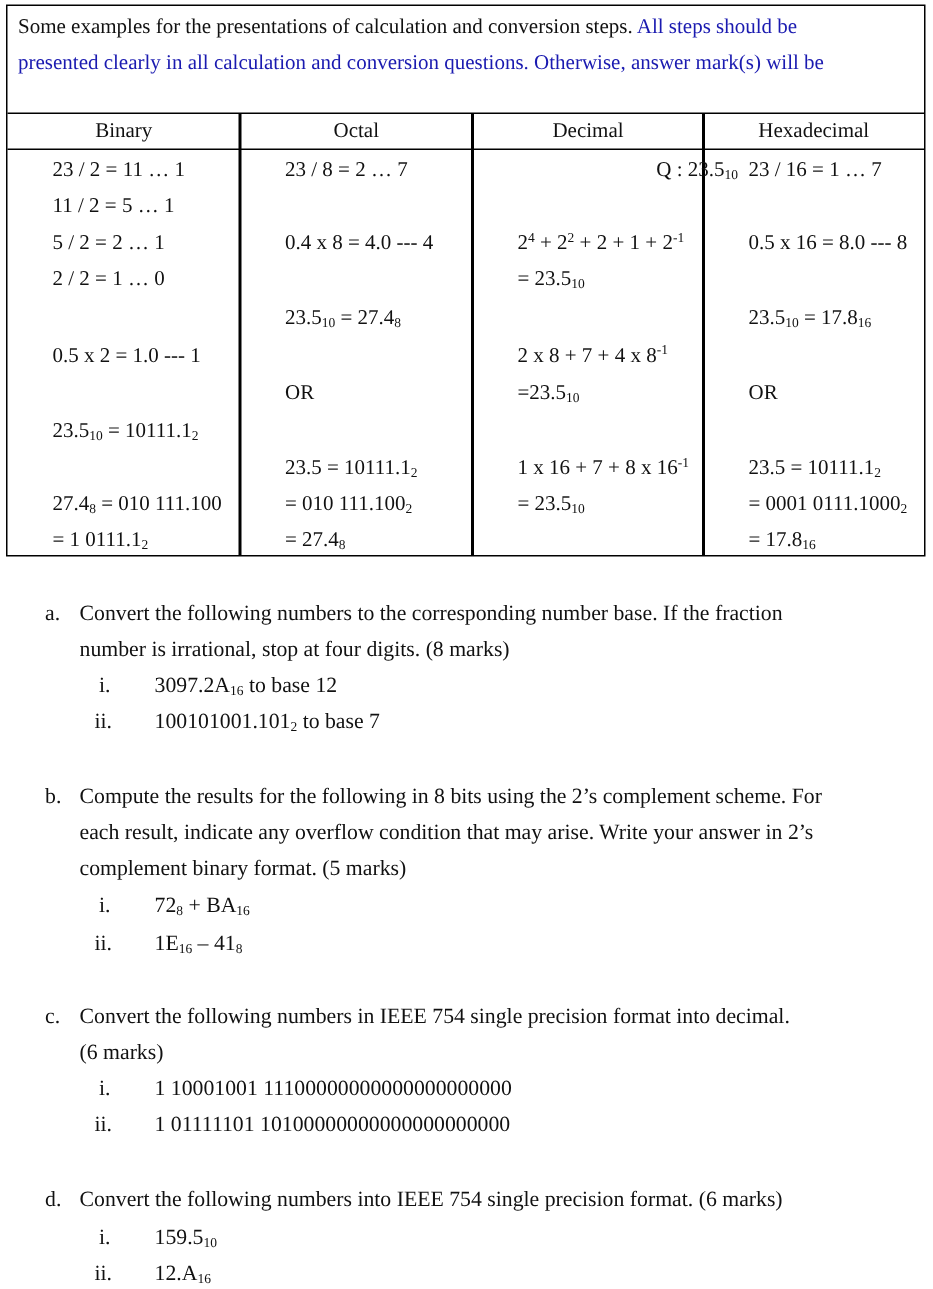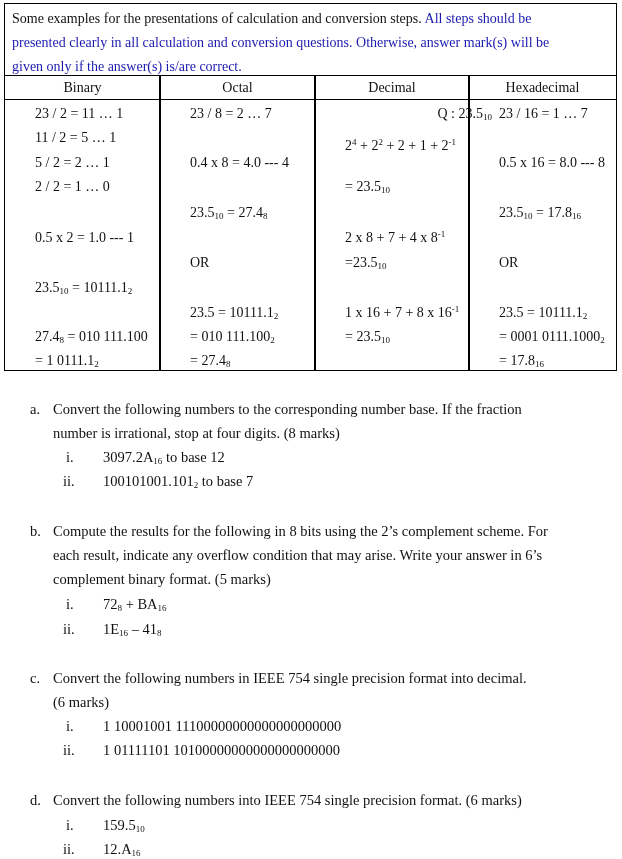--- a/index.html
+++ b/index.html
@@ -16,21 +16,21 @@
   .vline{position:absolute;top:72px;bottom:0;width:1.5px;background:#000;}
   .ln{position:absolute;left:7px;white-space:nowrap;line-height:20px;}
   .q{position:absolute;white-space:nowrap;line-height:24px;font-size:14.5px;}
 </style>
 </head>
 <body>
 
 <div class="tbl">
   <div class="note">
     <span>Some examples for the presentations of calculation and conversion steps.</span>
-    <span class="blue"><span>All steps should be</span><br><span>presented clearly in all calculation and conversion questions. Otherwise, answer mark(s) will be</span><br><span>given only if the answer(s) is/are correct.</span></span>
+    <span class="blue"><span>All steps should be</span><br><span>presented clearly in all calculation and conversion questions. Otherwise, answer mark(s) will be</span><br></span>
   </div>
 
   <div class="hdr" style="left:0;width:155px">Binary</div>
   <div class="hdr" style="left:155px;width:155px">Octal</div>
   <div class="hdr" style="left:310px;width:154px">Decimal</div>
   <div class="hdr" style="left:464px;width:147px">Hexadecimal</div>
   <div class="vline" style="left:154px"></div>
   <div class="vline" style="left:309px"></div>
   <div class="vline" style="left:463px"></div>
 
@@ -50,21 +50,21 @@
     <div class="ln" style="top:53px">0.4 x 8 = 4.0 --- 4</div>
     <div class="ln" style="top:103px"><span>23.5</span><sub>10</sub><span> = 27.4</span><sub>8</sub></div>
     <div class="ln" style="top:153px">OR</div>
     <div class="ln" style="top:203px"><span>23.5 = 10111.1</span><sub>2</sub></div>
     <div class="ln" style="top:227px"><span>= 010 111.100</span><sub>2</sub></div>
     <div class="ln" style="top:251px"><span>= 27.4</span><sub>8</sub></div>
   </div>
 
   <div class="col" style="left:310px;width:154px">
     <div class="ln" style="top:4px;left:0;width:154px;text-align:right"><span>Q : 23.5</span><sub>10</sub></div>
-    <div class="ln" style="top:36px"><span>2</span><sup>4</sup><span> + 2</span><sup>2</sup><span> + 2 + 1 + 2</span><sup>-1</sup></div>
+    <div class="ln" style="top:53px"><span>2</span><sup>4</sup><span> + 2</span><sup>2</sup><span> + 2 + 1 + 2</span><sup>-1</sup></div>
     <div class="ln" style="top:77px"><span>= 23.5</span><sub>10</sub></div>
     <div class="ln" style="top:128px"><span>2 x 8 + 7 + 4 x 8</span><sup>-1</sup></div>
     <div class="ln" style="top:153px"><span>=23.5</span><sub>10</sub></div>
     <div class="ln" style="top:203px"><span>1 x 16 + 7 + 8 x 16</span><sup>-1</sup></div>
     <div class="ln" style="top:227px"><span>= 23.5</span><sub>10</sub></div>
   </div>
 
   <div class="col" style="left:464px;width:147px">
     <div class="ln" style="top:4px">23 / 16 = 1 … 7</div>
     <div class="ln" style="top:53px">0.5 x 16 = 8.0 --- 8</div>
@@ -82,21 +82,21 @@
   <div class="q" style="left:53px;top:421px">number is irrational, stop at four digits. (8 marks)</div>
   <div class="q" style="left:66px;top:445px">i.</div>
   <div class="q" style="left:103px;top:445px"><span>3097.2A</span><sub>16</sub><span> to base 12</span></div>
   <div class="q" style="left:63px;top:469px">ii.</div>
   <div class="q" style="left:103px;top:469px"><span>100101001.101</span><sub>2</sub><span> to base 7</span></div>
 </div>
 
 <div>
   <div class="q" style="left:30px;top:519px">b.</div>
   <div class="q" style="left:53px;top:519px">Compute the results for the following in 8 bits using the 2’s complement scheme. For</div>
-  <div class="q" style="left:53px;top:543px">each result, indicate any overflow condition that may arise. Write your answer in 6’s</div>
+  <div class="q" style="left:53px;top:543px">each result, indicate any overflow condition that may arise. Write your answer in 2’s</div>
   <div class="q" style="left:53px;top:567px">complement binary format. (5 marks)</div>
   <div class="q" style="left:66px;top:592px">i.</div>
   <div class="q" style="left:103px;top:592px"><span>72</span><sub>8</sub><span> + BA</span><sub>16</sub></div>
   <div class="q" style="left:63px;top:617px">ii.</div>
   <div class="q" style="left:103px;top:617px"><span>1E</span><sub>16</sub><span> – 41</span><sub>8</sub></div>
 </div>
 
 <div>
   <div class="q" style="left:30px;top:666px">c.</div>
   <div class="q" style="left:53px;top:666px">Convert the following numbers in IEEE 754 single precision format into decimal.</div>

